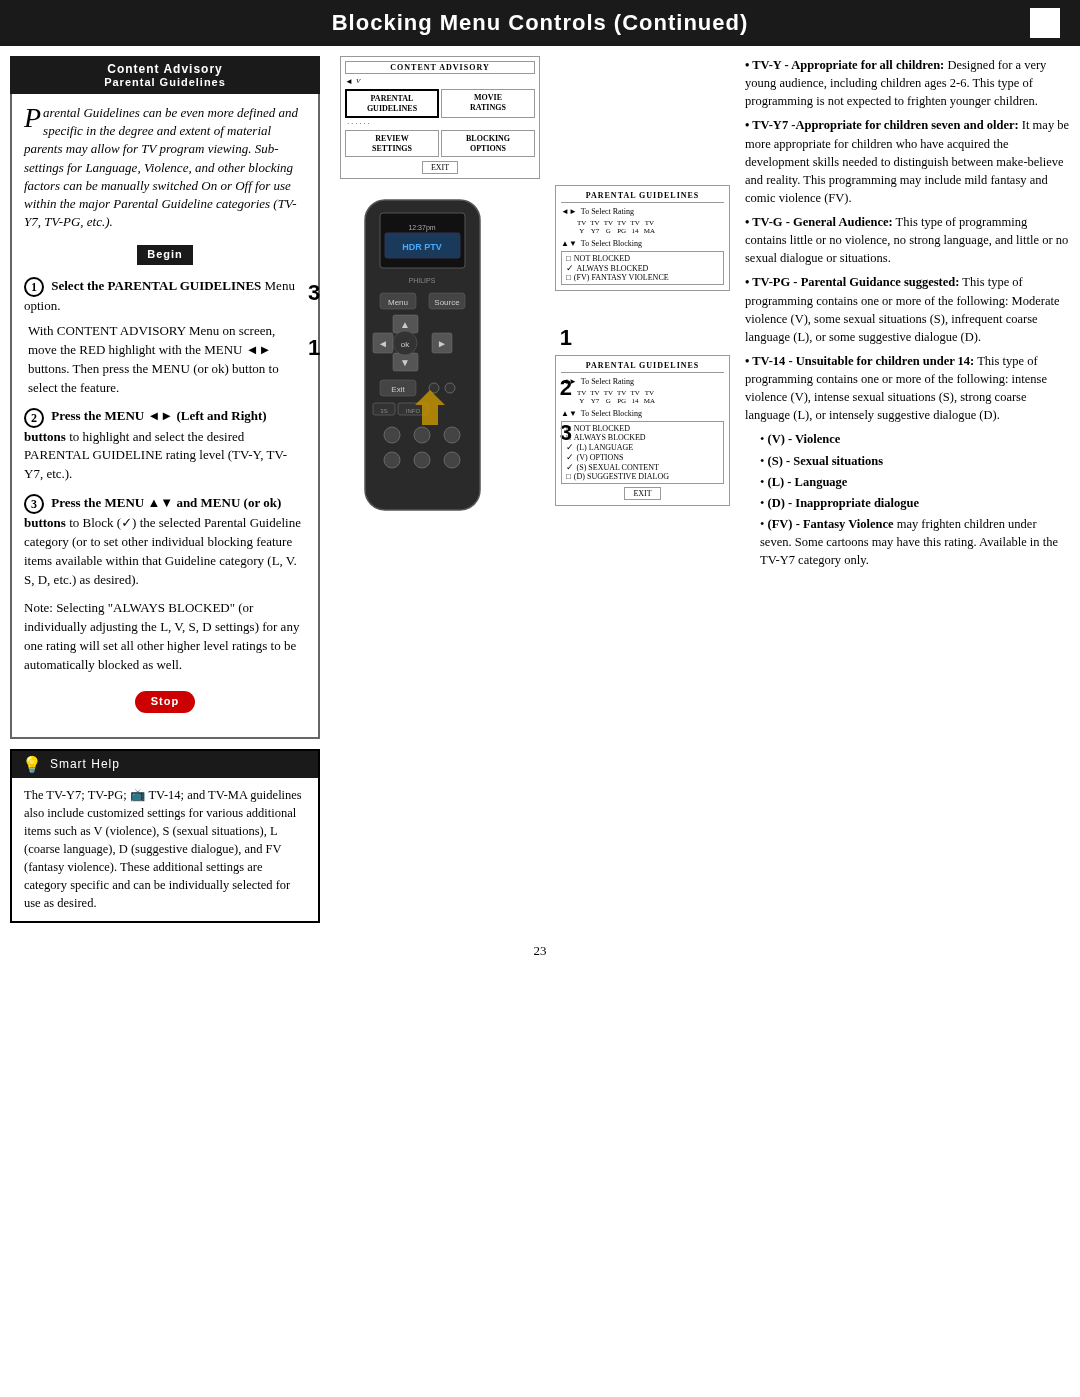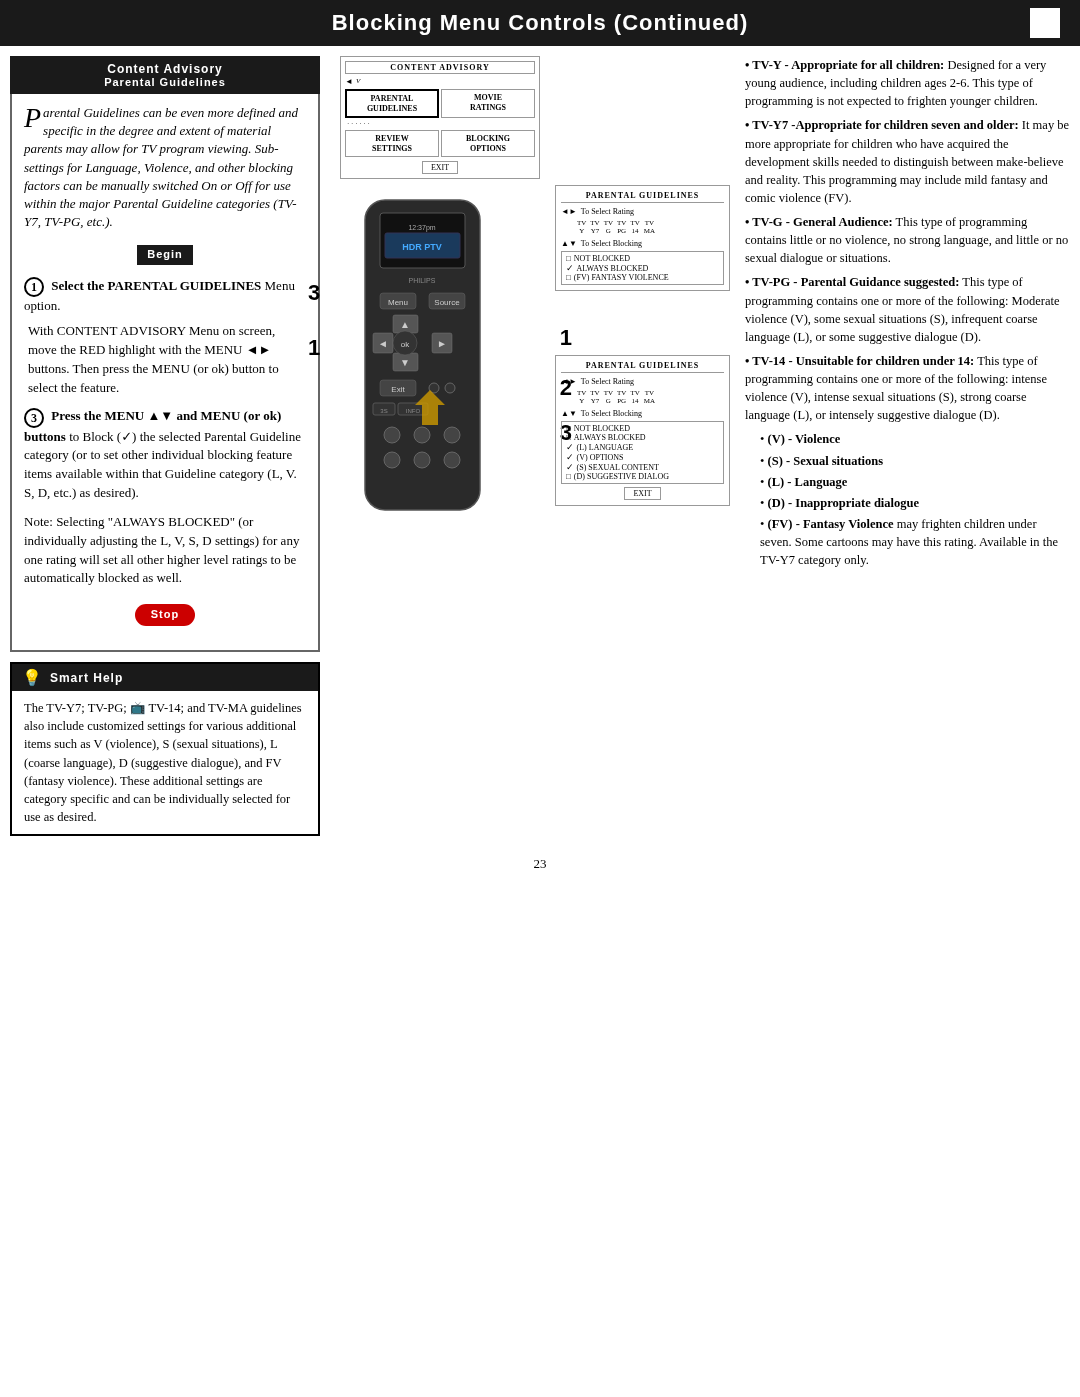--- a/index.html
+++ b/index.html
@@ -145,21 +145,21 @@
       align-items: center;
       gap: 8px;
       padding: 4px 10px;
     }
     .smart-help-header .bulb-icon {
       font-size: 16px;
     }
     .smart-help-title {
       font-family: Arial, sans-serif;
       font-size: 12px;
-      font-weight: bold;
+      font-weight: normal;
       letter-spacing: 1px;
     }
     .smart-help-content {
       padding: 8px 12px;
       font-size: 12.5px;
       line-height: 1.45;
     }
 
     
     .middle-col {
@@ -317,20 +317,27 @@
         <div>
           <span class="step-number">1</span>
           <span class="step-title">Select the PARENTAL GUIDELINES</span>
           <span> Menu option.</span>
         </div>
         <p style="margin-top:6px; margin-left:4px;">
           With CONTENT ADVISORY Menu on screen, move the RED highlight with the MENU ◄► buttons. Then press the MENU (or ok) button to select the feature.
         </p>
       </div>
 
+      <div class="step">
+        <div>
+          <span class="step-number">2</span>
+          <span class="step-title">Press the MENU ◄► (Left and Right) buttons</span>
+          <span> to highlight and select the desired PARENTAL GUIDELINE rating level (TV-Y, TV-Y7, etc.).</span>
+        </div>
+      </div>
 
       <div class="step">
         <div>
           <span class="step-number">3</span>
           <span class="step-title">Press the MENU ▲▼ and MENU (or ok) buttons</span>
           <span> to Block (✓) the selected Parental Guideline category (or to set other individual blocking feature items available within that Guideline category (L, V. S, D, etc.) as desired).</span>
         </div>
       </div>
 
       <p style="margin-bottom:8px;">

